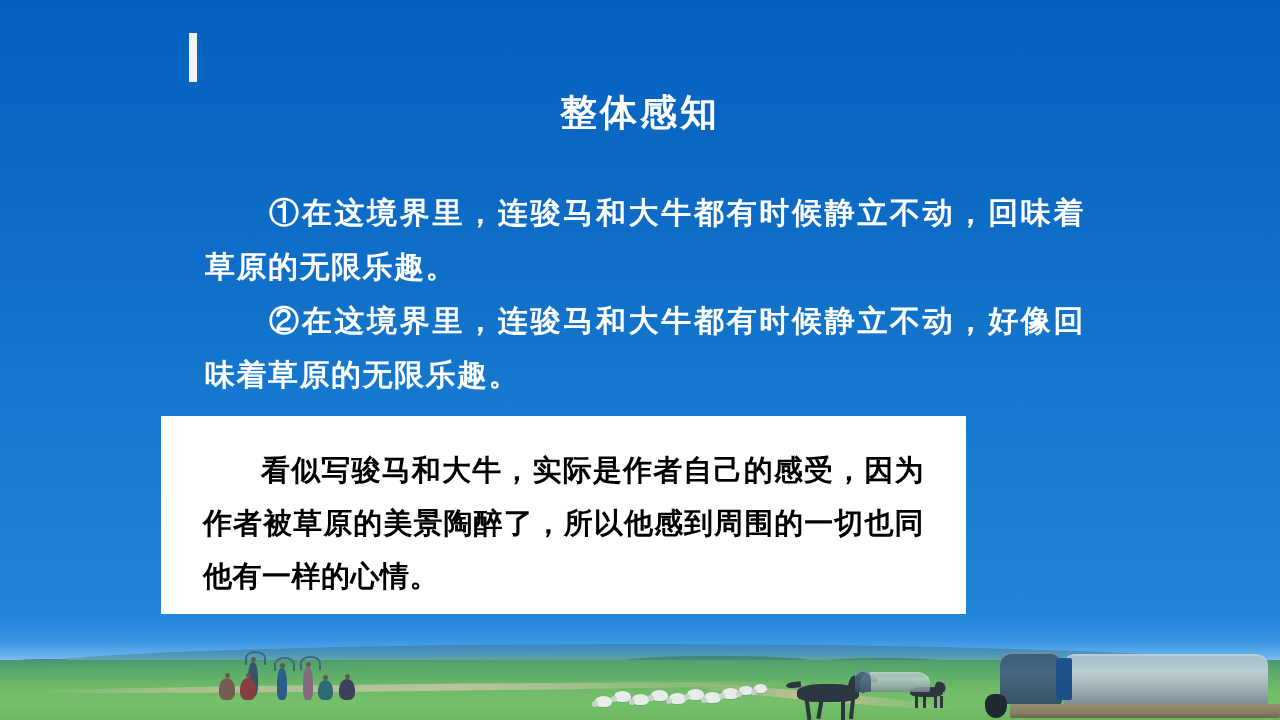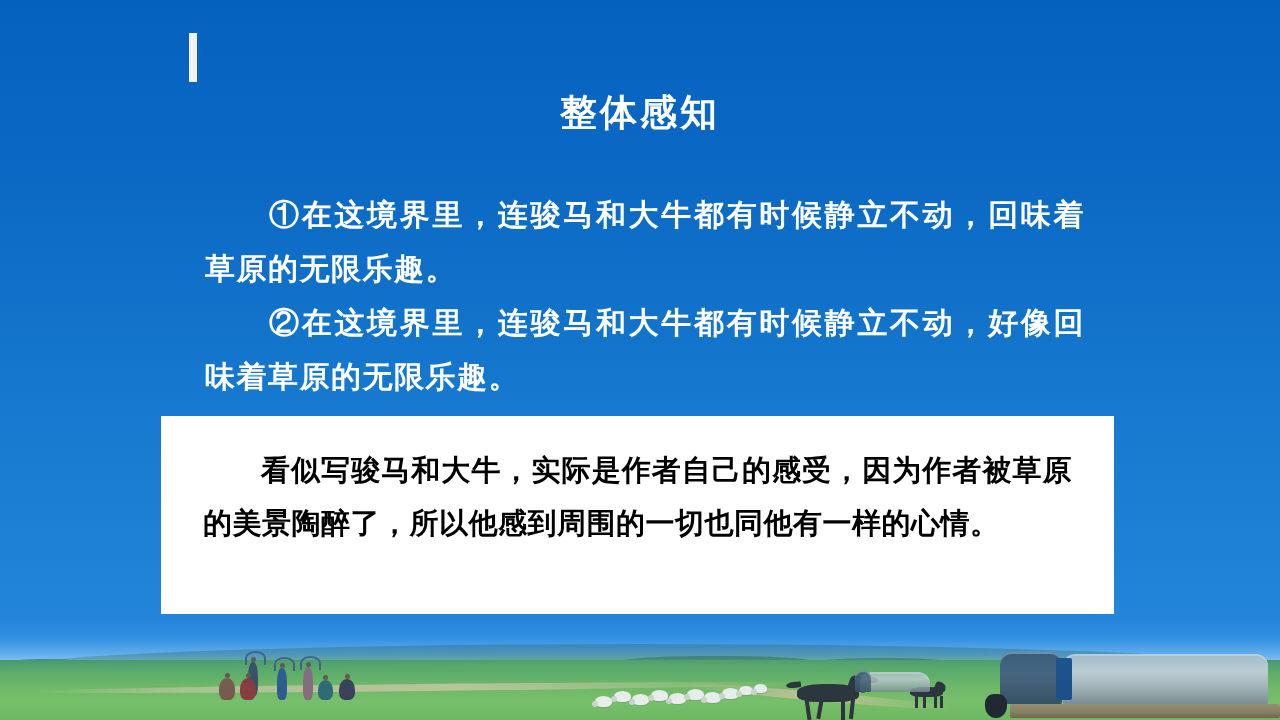--- a/index.html
+++ b/index.html
@@ -76,31 +76,32 @@
     font-weight: bold;
     font-size: 30px;
     line-height: 54px;
     letter-spacing: 1.5px;
     text-align: justify;
     text-justify: inter-character;
   }
   .sentence {
     text-indent: 64px;
     margin: 0;
+    font-family: Liberation Mono, monospace;
   }
   .sentence + .sentence {
     margin-top: 0px;
   }
 
   
   .note-box {
     position: absolute;
     left: 161px;
     top: 416px;
-    width: 953px;
+    width: 805px;
     height: 198px;
     background: #ffffff;
     box-sizing: border-box;
     padding: 28px 42px 16px 42px;
   }
   .note-text {
     margin: 0;
     color: #000000;
     font-family: "Liberation Serif", "DejaVu Serif", serif;
     font-weight: bold;

